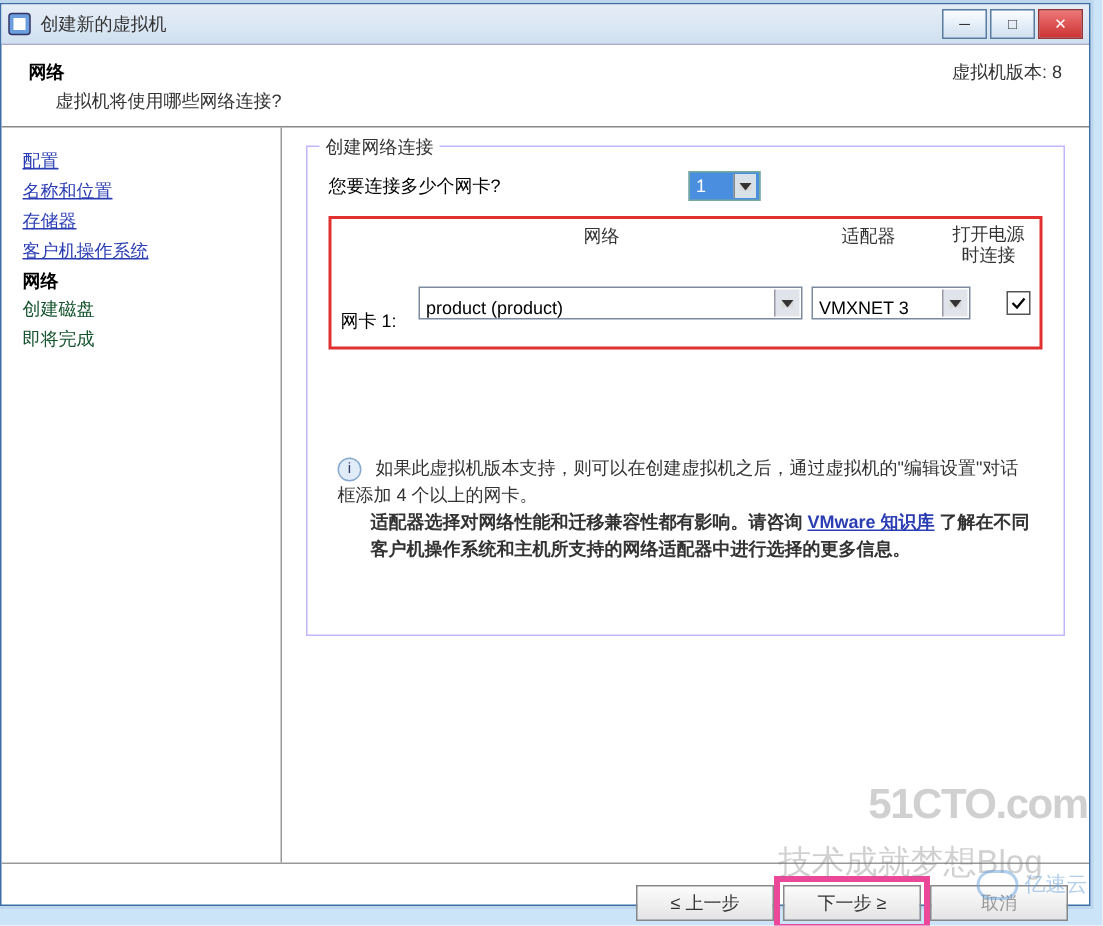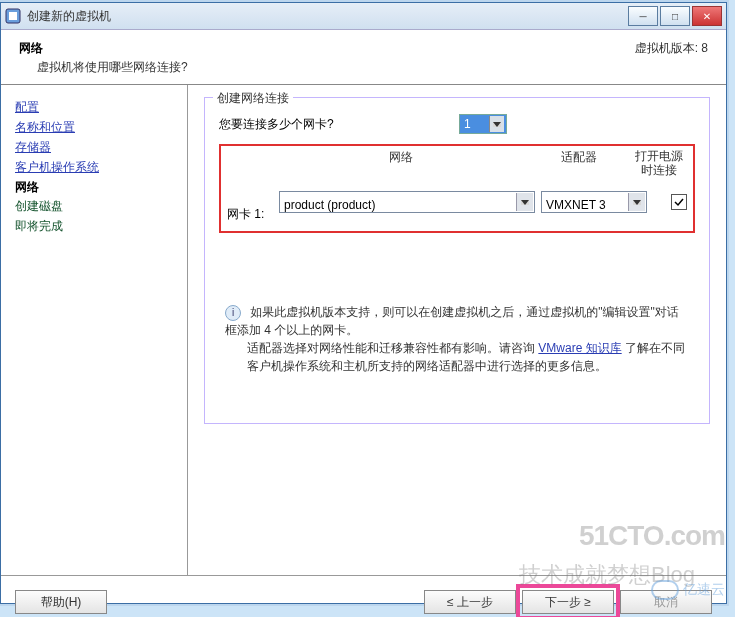--- a/index.html
+++ b/index.html
@@ -201,21 +201,21 @@
     background:#e0ecf8;
     border:1px solid #88aacc;
     text-align:center;
     font-size:10px;
     line-height:13px;
     color:#336;
     margin-right:6px;
     vertical-align:top;
     margin-top:2px;
   }
-  .info-block p { margin: 0 0 28px 22px; }
+  .info-block p { margin: 0 0 28px 22px; font-weight: bold; }
   .info-block a { color:#2a3db3; text-decoration:underline; }
 
   .footer {
     border-top:1px solid #999;
     padding: 8px 14px;
     display:flex;
     align-items:center;
   }
   .btn {
     height: 22px;
@@ -355,23 +355,20 @@
           </div>
           <p>
             <span>适配器选择对网络性能和迁移兼容性都有影响。请咨询 </span><a href="#">VMware 知识库</a><span> 了解在不同客户机操作系统和主机所支持的网络适配器中进行选择的更多信息。</span>
           </p>
         </div>
       </div>
     </div>
   </div>
 
   <div class="footer">
-    <div class="btn">
-        <span>帮助(H)</span>
-      </div>
     <div class="spacer"></div>
     <div class="btn">
         <span>≤ 上一步</span>
       </div>
     <div class="next-highlight">
       <div class="btn">
           <span>下一步 ≥</span>
         </div>
     </div>
     <div class="btn disabled">

